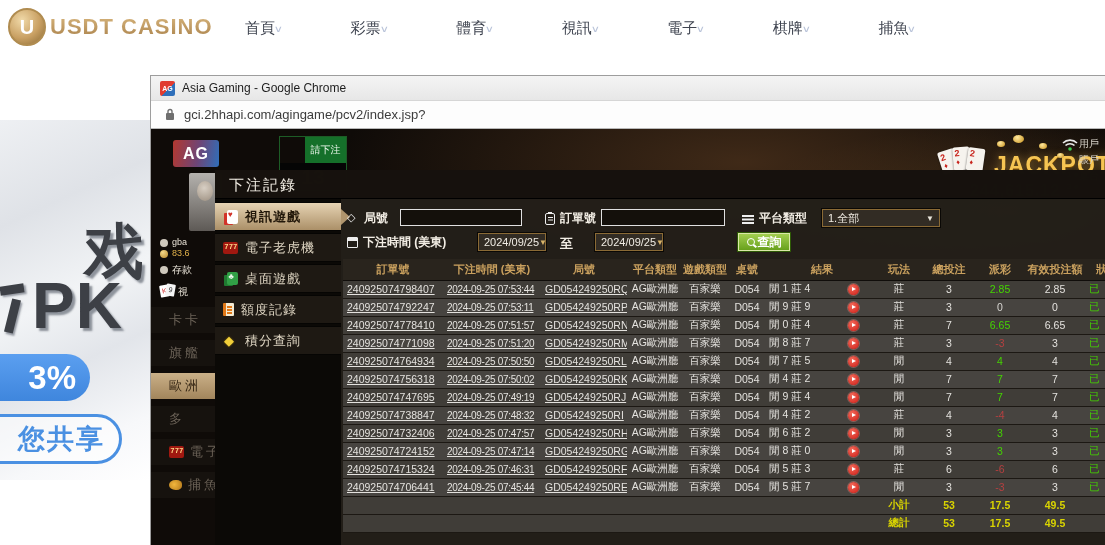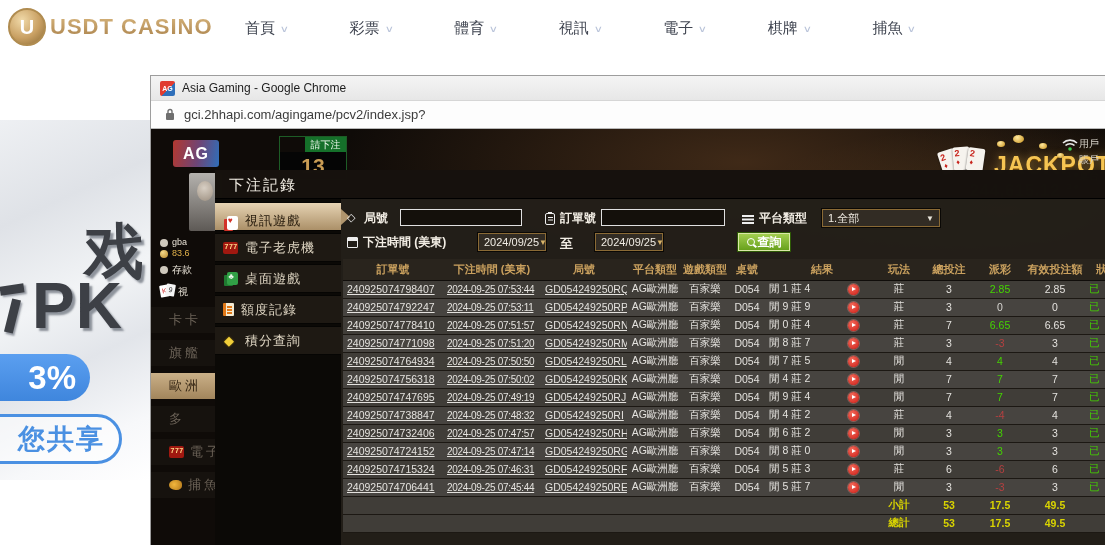--- a/index.html
+++ b/index.html
@@ -12,21 +12,21 @@
   .logo { position:absolute; left:8px; top:8px; display:flex; align-items:center; gap:4px; }
   .logo-coin { width:38px; height:38px; border-radius:50%;
     background:radial-gradient(circle at 35% 30%, #f0d9a8, #c9a063 55%, #8a6a35);
     display:flex; align-items:center; justify-content:center; color:#fff; font-weight:bold; font-size:20px;
     border:2px solid #b08c50; }
   .logo-text { font-size:22px; font-weight:800; letter-spacing:1px;
     background:linear-gradient(180deg,#d9b77e,#a8804a); -webkit-background-clip:text; background-clip:text;
     color:transparent; }
   .nav-items { position:absolute; left:245px; top:0; width:670px; height:57px;
     display:flex; align-items:center; justify-content:space-between; }
-  .nav-item { display:flex; align-items:center; gap:6px; font-size:15px; color:#3f4450; cursor:pointer; }
+  .nav-item { display:flex; align-items:center; gap:0; font-size:15px; color:#3f4450; cursor:pointer; }
   .nav-item .chev { font-size:9px; color:#b9c3d9; transform:scaleX(1.4); }
 
   
   .banner { position:absolute; left:0; top:57px; width:150px; height:488px; background:#fff; overflow:hidden; }
   .banner-art { position:absolute; left:0; top:63px; width:150px; height:360px;
     background:linear-gradient(155deg,#eef0f3 0%,#dfe2e7 25%,#f2f4f6 48%,#e2e5ea 65%,#f7f8fa 85%,#ffffff 100%); }
   .banner-l1 { position:absolute; left:84px; top:155px; font-size:60px; font-weight:800; color:#3d4046;
     text-shadow:3px 3px 2px rgba(125,130,140,.85); }
   .banner-frag { position:absolute; left:-2px; top:222px; width:30px; height:58px; overflow:hidden; }
   .banner-frag i { position:absolute; display:block; background:#3d4046; box-shadow:2px 2px 2px rgba(125,130,140,.8); }
@@ -55,21 +55,21 @@
   .c-content { position:relative; width:954px; height:416px; background:#0f0b08; overflow:hidden; }
   .c-content::before { content:""; position:absolute; inset:0;
     background:radial-gradient(ellipse 60% 45% at 62% 8%, rgba(96,62,34,.6), transparent 70%),
                radial-gradient(ellipse 40% 30% at 90% 20%, rgba(120,85,40,.35), transparent 70%); }
 
   
   .ag-logo { position:absolute; left:22px; top:11px; width:46px; height:27px; border-radius:3px;
     background:linear-gradient(100deg,#b3382f,#6d4577 55%,#2f6fba); color:#fff; font-weight:800; font-size:16px;
     display:flex; align-items:center; justify-content:center; letter-spacing:1px; }
   .bet-widget { position:absolute; left:128px; top:7px; width:68px; border:1px solid #0c3; border-color:#1d5c26; }
-  .bet-widget .bw-head { height:15px; background:#15702a; color:#eaf6ea; font-size:10px;
+  .bet-widget .bw-head { height:26px; background:#15702a; color:#eaf6ea; font-size:10px;
     display:flex; align-items:center; justify-content:center;margin-left:25px; }
   .bet-widget .bw-num { height:27px; background:rgba(5,5,5,.88); color:#c99c54; font-size:21px; font-weight:bold;
     display:flex; align-items:center; justify-content:center; }
   .avatar { position:absolute; left:38px; top:44px; width:33px; height:58px; border-radius:2px;
     background:linear-gradient(180deg,#b5b2ae 0%,#8d8a86 45%,#5e5a56 100%); }
   .avatar::after { content:""; position:absolute; left:8px; top:8px; width:16px; height:20px; border-radius:50%;
     background:radial-gradient(circle at 45% 35%, #d8cfc4, #9c8f80); }
   .user-block { position:absolute; left:9px; top:108px; width:110px; color:#e8e2d6; font-size:9px; line-height:11px; }
   .user-row { display:flex; align-items:center; gap:4px; white-space:nowrap; }
   .user-row.gold { color:#e3b34c; }
@@ -108,21 +108,21 @@
   
   .modal { position:absolute; left:215px; top:170px; width:890px; height:375px; z-index:20;
     background:rgba(35,31,25,.97); overflow:hidden; }
   .m-title { height:29px; line-height:29px; padding-left:14px; color:#f2ede4; font-size:15px;
     background:rgba(20,16,11,.88); border-bottom:1px solid #000; letter-spacing:2px; }
   .m-body { display:flex; height:346px; }
   .m-sidebar { width:126px; background:#0b0906; padding-top:1px; flex:none; }
   .ms-item { height:29px; margin:2px 0; background:#1e1913; border-top:1px solid #060503;
     border-bottom:1px solid #060503; color:#ded5c2; font-size:13px; display:flex; align-items:center;
     gap:7px; padding-left:8px; cursor:pointer; position:relative; letter-spacing:1px; }
-  .ms-item.sel { background:linear-gradient(180deg,#e6d3b3,#ab9068); color:#221709; font-weight:normal;align-items:flex-end; }
+  .ms-item.sel { background:linear-gradient(180deg,#e6d3b3,#ab9068); color:#221709; font-weight:bold; }
   .ms-item.sel::after { content:""; position:absolute; right:-9px; top:50%; margin-top:-8px;
     border-left:9px solid #b0956d; border-top:8px solid transparent; border-bottom:8px solid transparent; }
   .icon { display:inline-block; flex:none; }
   .ic-video-cards-icon { width:11px; height:14px; background:#fff; border-radius:2px; position:relative;
     box-shadow:-4px 2px 0 -1px #d23329; margin-left:4px; }
   .ic-video-cards-icon::after { content:"♥"; position:absolute; left:1px; top:0; color:#d23329; font-size:8px; }
   .ic-slot-777-icon { width:15px; height:12px; background:#a01810; border-radius:2px; position:relative; }
   .ic-slot-777-icon::after { content:"777"; position:absolute; left:1.5px; top:1px; color:#ffd98a; font-size:7px;
     font-weight:bold; letter-spacing:.5px; }
   .ic-table-cards-icon { width:11px; height:13px; background:#31a046; border-radius:2px; position:relative;

